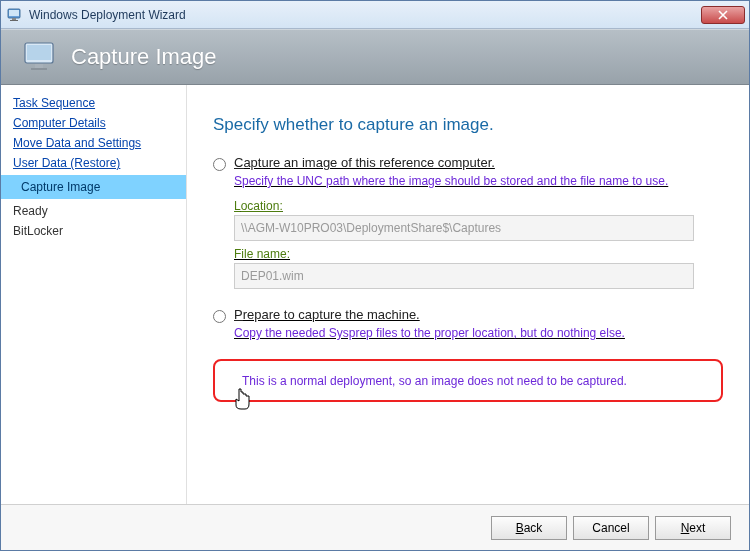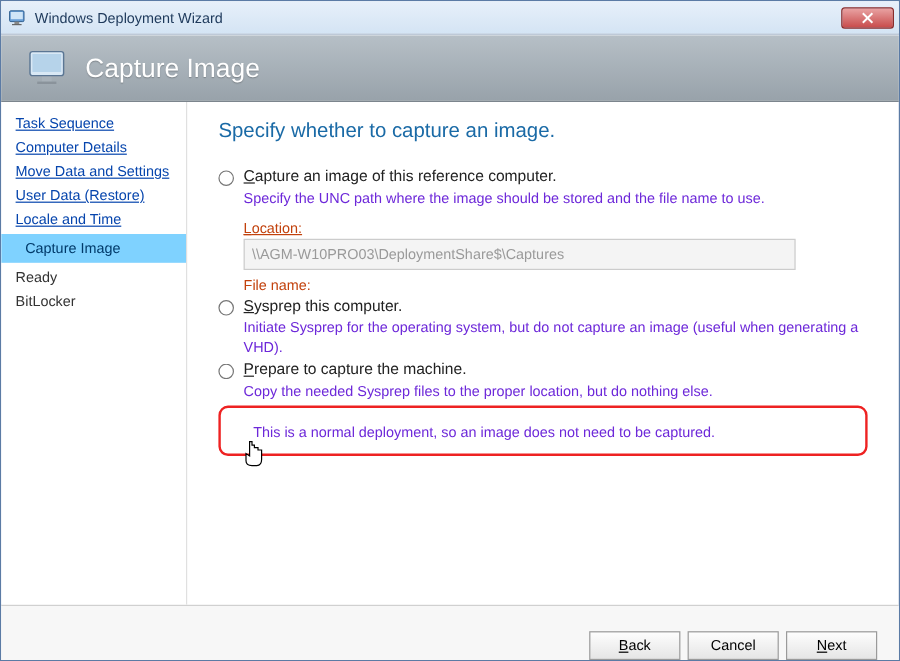--- a/index.html
+++ b/index.html
@@ -10,39 +10,39 @@
     .titlebar .app-icon { width: 16px; height: 16px; margin-right: 6px; }
     .titlebar .title { color: #1e395b; font-size: 12px; }
     .titlebar .spacer { flex: 1; }
     .close-btn { width: 44px; height: 18px; background: linear-gradient(#e9a3a3, #c84b4b); border: 1px solid #8a2c2c; border-radius: 3px; display: flex; align-items: center; justify-content: center; color: #fff; font-weight: bold; font-size: 11px; cursor: default; }
     
     .header { height: 56px; background: linear-gradient(#b6bfc6, #98a2aa); display: flex; align-items: center; padding-left: 22px; color: #fff; border-top: 1px solid #cfd6dc; border-bottom: 1px solid #7c858d; }
     .header svg { margin-right: 12px; }
     .header-title { font-size: 22px; font-weight: 400; color: #fff; text-shadow: 0 1px 1px rgba(0,0,0,.25); }
     
     .body { flex: 1; display: flex; overflow: hidden; }
-    .sidebar { width: 155px; background: #fff; padding: 8px 0; border-right: 1px solid #e0e0e0; }
+    .sidebar { width: 186px; background: #fff; padding: 8px 0; border-right: 1px solid #e0e0e0; }
     .sidebar .nav-item { display: block; padding: 3px 12px; font-size: 12px; color: #0645ad; text-decoration: underline; cursor: pointer; white-space: nowrap; }
     .sidebar .nav-item.active { background: #7fd2ff; color: #003a6a; text-decoration: none; padding: 5px 12px 5px 20px; margin: 2px 0; }
     .sidebar .nav-item.plain { color: #333; text-decoration: none; cursor: default; }
     
-    .main { flex: 1; padding: 14px 26px 10px 26px; overflow-y: auto; }
+    .main { flex: 1; padding: 30px 26px 10px 26px; overflow-y: auto; }
     .page-heading { color: #1a6aa6; font-size: 17px; font-weight: 400; margin-bottom: 20px; }
-    .option { margin-bottom: 2px; }
+    .option { margin-bottom: 18px; text-decoration: underline; }
     .opt-row { display: flex; align-items: flex-start; }
     .opt-row input[type=radio] { margin: 3px 8px 0 0; }
     .opt-label { font-size: 13px; color: #222; }
     .opt-desc { margin-left: 21px; font-size: 12px; color: #6d28d9; margin-top: 2px; line-height: 1.35; }
     .field-block { margin-left: 21px; margin-top: 10px; }
-    .field-label { font-size: 12px; color: #c2410c; text-decoration: underline; margin-bottom: 2px; display: block; }
+    .field-label { font-size: 12px; color: #4d7c0f; text-decoration: underline; margin-bottom: 2px; display: block; }
     .field-input { width: 460px; height: 26px; border: 1px solid #ccc; background: #f4f4f4; color: #9a9a9a; font-size: 12px; padding: 2px 6px; font-family: inherit; }
     .highlight-box { border: 2px solid #e22; border-radius: 8px; padding: 10px 10px 10px 6px; margin-top: 4px; position: relative; }
     .cursor-icon { position: absolute; left: 16px; top: 26px; }
     
-    .footer { height: 46px; border-top: 1px solid #d0d0d0; display: flex; align-items: flex-end; justify-content: flex-end; padding: 0 18px; gap: 6px; background: #f7f7f7; }
+    .footer { height: 46px; border-top: 1px solid #d0d0d0; display: flex; align-items: center; justify-content: flex-end; padding: 0 18px; gap: 6px; background: #f7f7f7; }
     .btn { min-width: 76px; height: 24px; background: linear-gradient(#fdfdfd,#e5e5e5); border: 1px solid #9a9a9a; font-size: 12px; cursor: pointer; font-family: inherit; }
     u.ak { text-decoration: underline; }
   </style>
 </head>
 <body>
 
 <div class="window">
 
   <div class="titlebar">
     <svg class="app-icon" viewBox="0 0 16 16">
@@ -69,51 +69,44 @@
     </svg>
     <div class="header-title">Capture Image</div>
   </div>
 
   <div class="body">
     <div class="sidebar">
       <a class="nav-item">Task Sequence</a>
       <a class="nav-item">Computer Details</a>
       <a class="nav-item">Move Data and Settings</a>
       <a class="nav-item">User Data (Restore)</a>
-      <a class="nav-item">Locale and Time</a>
       <a class="nav-item active">Capture Image</a>
       <a class="nav-item plain">Ready</a>
       <a class="nav-item plain">BitLocker</a>
     </div>
 
     <div class="main">
       <div class="page-heading">Specify whether to capture an image.</div>
 
       <div class="option">
         <label class="opt-row">
           <input type="radio" name="cap" style="">
           <span class="opt-label"><u class="ak">C</u><span>apture an image of this reference computer.</span></span>
         </label>
         <div class="opt-desc">Specify the UNC path where the image should be stored and the file name to use.</div>
         <div class="field-block">
           <span class="field-label"><u class="ak">L</u><span>ocation:</span></span>
           <input class="field-input" type="text" disabled="" value="\\AGM-W10PRO03\DeploymentShare$\Captures" style="">
         </div>
         <div class="field-block" style="margin-top:6px;">
           <span class="field-label" style="text-decoration:none;">File name:</span>
+          <input class="field-input" type="text" disabled="" value="DEP01.wim" style="">
         </div>
       </div>
 
-      <div class="option">
-        <label class="opt-row">
-          <input type="radio" name="cap" style="">
-          <span class="opt-label"><u class="ak">S</u><span>ysprep this computer.</span></span>
-        </label>
-        <div class="opt-desc">Initiate Sysprep for the operating system, but do not capture an image (useful when generating a VHD).</div>
-      </div>
 
       <div class="option">
         <label class="opt-row">
           <input type="radio" name="cap" style="">
           <span class="opt-label"><u class="ak">P</u><span>repare to capture the machine.</span></span>
         </label>
         <div class="opt-desc">Copy the needed Sysprep files to the proper location, but do nothing else.</div>
       </div>
 
       <div class="highlight-box">

